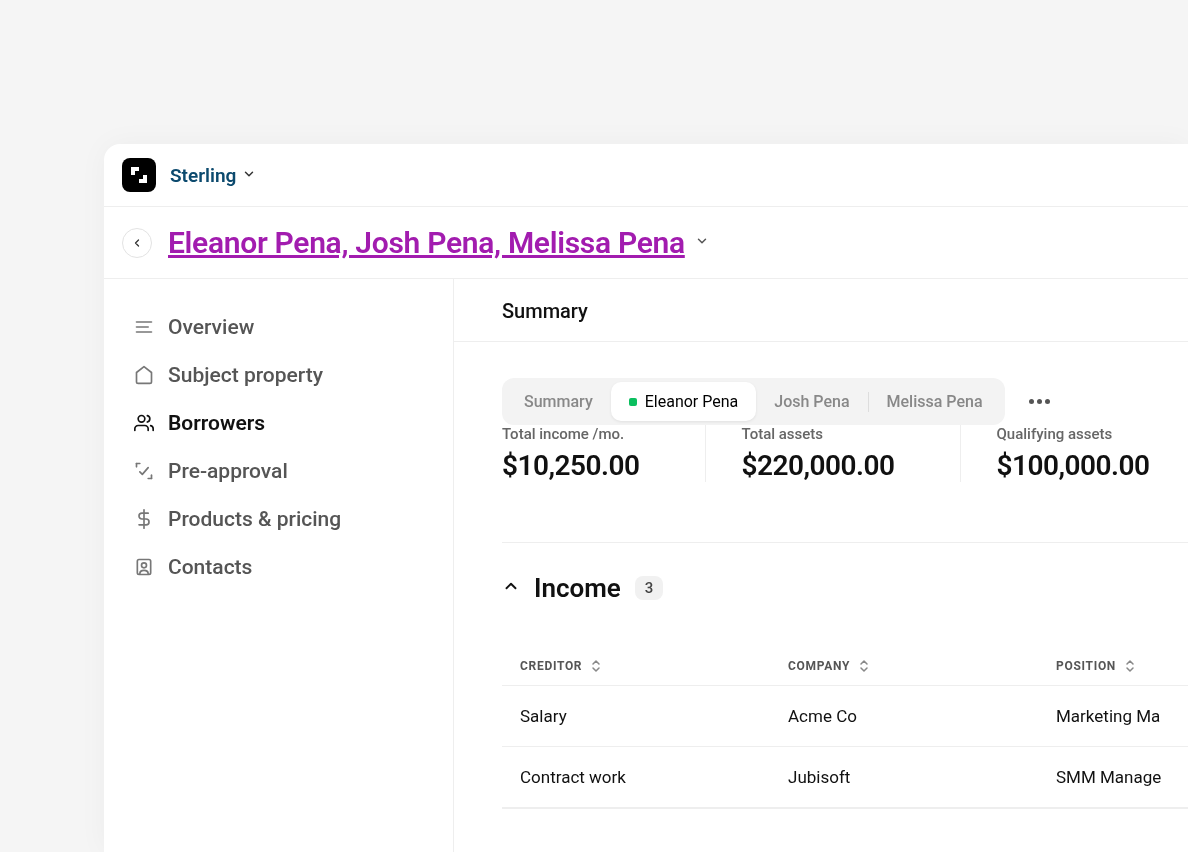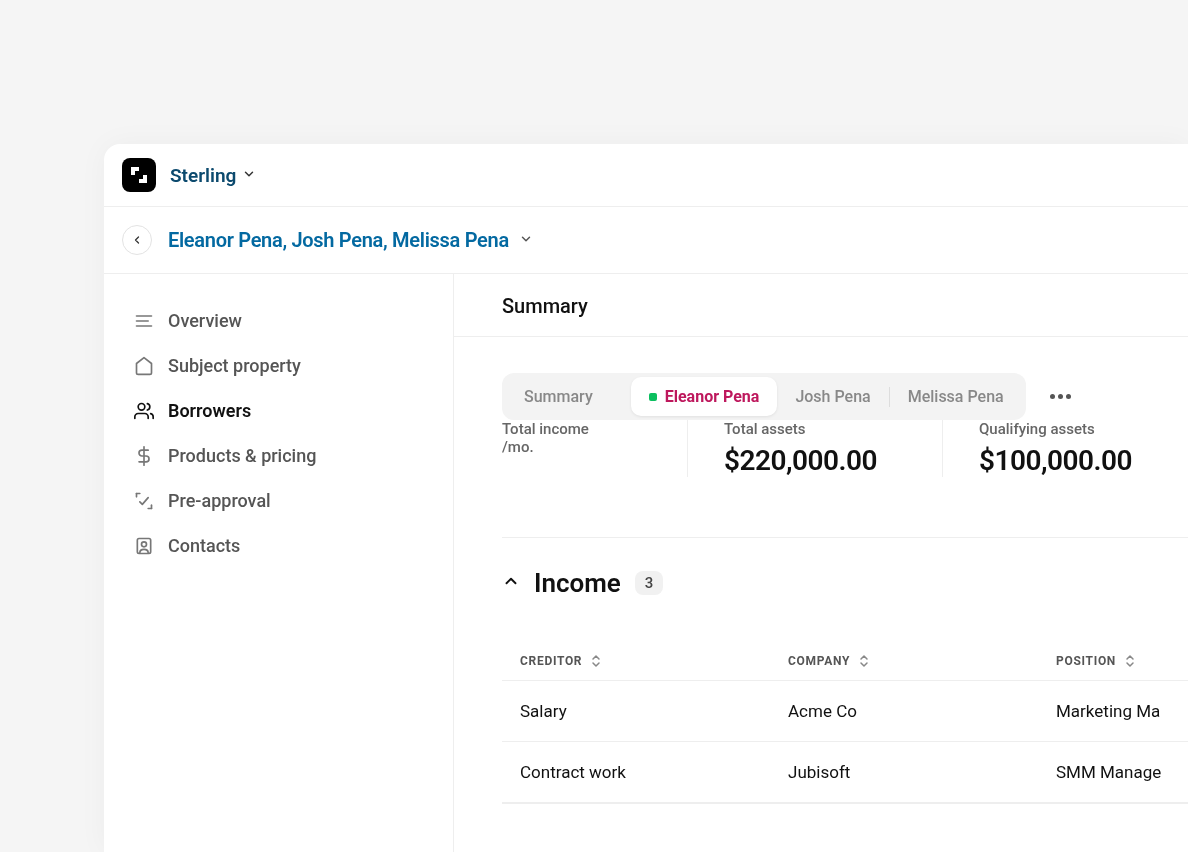--- a/index.html
+++ b/index.html
@@ -59,44 +59,45 @@
       height: 30px;
       border: 1px solid #e3e3e3;
       border-radius: 50%;
       display: flex;
       align-items: center;
       justify-content: center;
       cursor: pointer;
       background: #fff;
     }
     .page-title {
-      font-size: 20px;
+      font-size: 30px;
       font-weight: 600;
-      color: #0369a1;
+      color: #a21caf;
       letter-spacing: -0.3px;
+      text-decoration: underline;
     }
     .content {
       display: flex;
       flex: 1;
       min-height: 0;
     }
     .sidebar {
       width: 350px;
       border-right: 1px solid #eee;
       padding: 24px 14px;
     }
     .nav-item {
       display: flex;
       align-items: center;
       gap: 14px;
       padding: 12px 16px;
       border-radius: 10px;
       cursor: pointer;
       color: #555;
-      font-size: 18px;
+      font-size: 21px;
       font-weight: 500;
     }
     .nav-item.active { color: #111; font-weight: 600; }
     .nav-item svg { flex-shrink: 0; }
     .nav-sub {
       padding-left: 48px;
     }
     .nav-sub-item {
       padding: 10px 14px;
       font-size: 16px;
@@ -144,24 +145,23 @@
       color: #888;
       cursor: pointer;
       border-radius: 10px;
       display: flex;
       align-items: center;
       gap: 8px;
       font-weight: 500;
     }
     .tab.active {
       background: #fff;
-      color: #be185d;
-      font-weight: 700;
+      color: #000000;
+      font-weight: 400;
       box-shadow: 0 1px 3px rgba(0,0,0,0.08);
-      margin-left: 20px;
     }
     .status-dot {
       width: 8px;
       height: 8px;
       background: #0bbf5f;
       border-radius: 2px;
     }
     .tab-divider {
       width: 1px;
       height: 20px;
@@ -324,39 +324,39 @@
             <circle cx="9" cy="7" r="4"></circle>
             <path d="M23 21v-2a4 4 0 0 0-3-3.87"></path>
             <path d="M16 3.13a4 4 0 0 1 0 7.75"></path>
         </svg>
         <span>Borrowers</span>
       </div>
 
 
       <div class="nav-item">
         <svg width="20" height="20" viewBox="0 0 24 24" fill="none" stroke="#777" stroke-width="2" stroke-linecap="round" stroke-linejoin="round">
-          <line x1="12" y1="1" x2="12" y2="23"></line>
-            <path d="M17 5H9.5a3.5 3.5 0 0 0 0 7h5a3.5 3.5 0 0 1 0 7H6"></path>
-        </svg>
-        <span>Products &amp; pricing</span>
-      </div>
-
-      <div class="nav-item">
-        <svg width="20" height="20" viewBox="0 0 24 24" fill="none" stroke="#777" stroke-width="2" stroke-linecap="round" stroke-linejoin="round">
           <path d="M3 3h4"></path>
             <path d="M3 3v4"></path>
             <path d="M21 21h-4"></path>
             <path d="M21 21v-4"></path>
             <polyline points="7 13 10 16 17 8"></polyline>
         </svg>
         <span>Pre-approval</span>
       </div>
 
       <div class="nav-item">
         <svg width="20" height="20" viewBox="0 0 24 24" fill="none" stroke="#777" stroke-width="2" stroke-linecap="round" stroke-linejoin="round">
+          <line x1="12" y1="1" x2="12" y2="23"></line>
+            <path d="M17 5H9.5a3.5 3.5 0 0 0 0 7h5a3.5 3.5 0 0 1 0 7H6"></path>
+        </svg>
+        <span>Products &amp; pricing</span>
+      </div>
+
+      <div class="nav-item">
+        <svg width="20" height="20" viewBox="0 0 24 24" fill="none" stroke="#777" stroke-width="2" stroke-linecap="round" stroke-linejoin="round">
           <rect x="4" y="3" width="16" height="18" rx="2"></rect>
             <circle cx="12" cy="10" r="3"></circle>
             <path d="M7 20c0-2.5 2.2-4 5-4s5 1.5 5 4"></path>
         </svg>
         <span>Contacts</span>
       </div>
 
     </div>
 
     <div class="main">
@@ -385,20 +385,21 @@
           <div class="more-btn">
             <span></span>
             <span></span>
             <span></span>
           </div>
         </div>
 
         <div class="stats">
           <div class="stat">
             <div class="stat-label">Total income /mo.</div>
+            <div class="stat-value">$10,250.00</div>
           </div>
           <div class="stat">
             <div class="stat-label">Total assets</div>
             <div class="stat-value">$220,000.00</div>
           </div>
           <div class="stat">
             <div class="stat-label">Qualifying assets</div>
             <div class="stat-value">$100,000.00</div>
           </div>
         </div>

